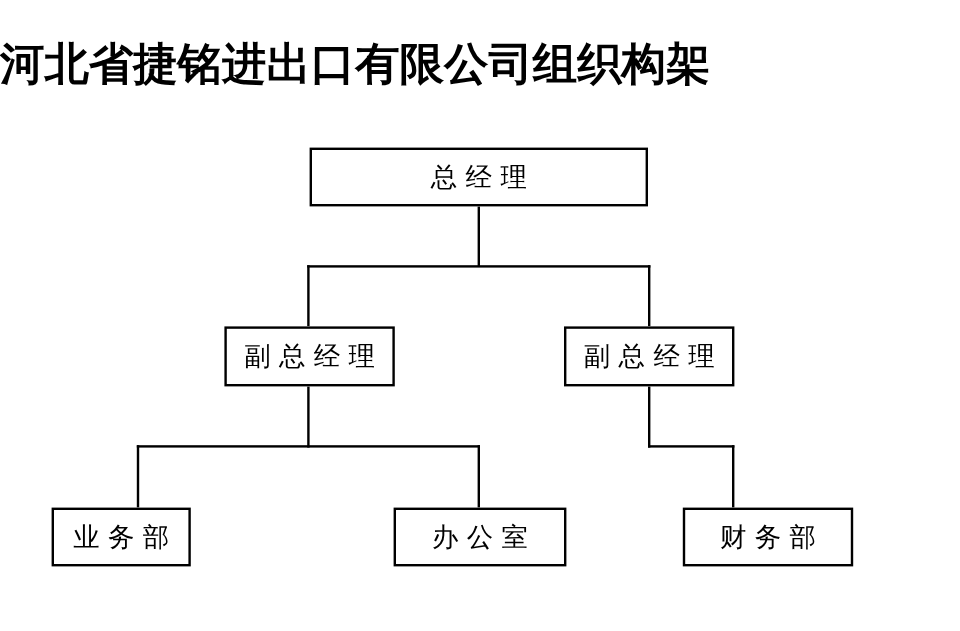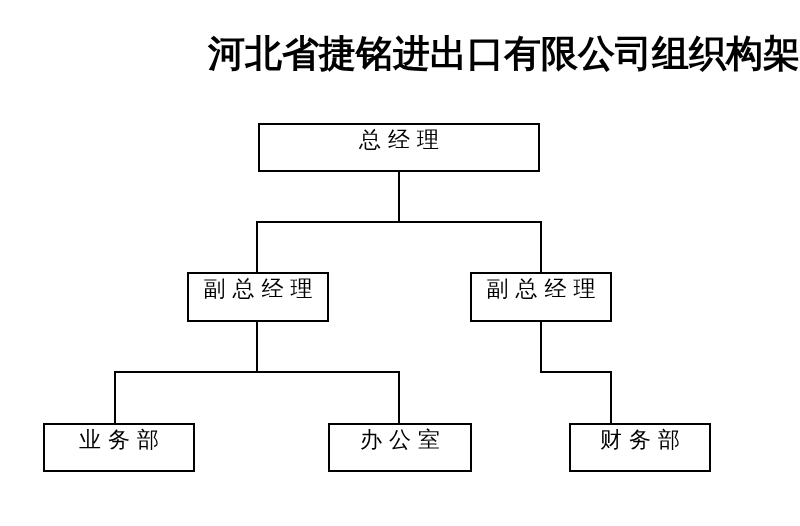--- a/index.html
+++ b/index.html
@@ -14,45 +14,46 @@
     background: #ffffff;
     overflow: hidden;
     font-family: "DejaVu Serif", "Liberation Serif", serif;
     color: #000000;
   }
   .chart-title {
     position: absolute;
     left: 0;
     top: 33px;
     width: 800px;
-    text-align: right;
+    text-align: left;
     font-size: 37px;
     font-weight: bold;
     letter-spacing: 0px;
     line-height: 40px;
     white-space: nowrap;
   }
   .node {
     position: absolute;
     border: 2px solid #000000;
     background: #ffffff;
     box-sizing: border-box;
     display: flex;
+    align-items: center;
     justify-content: center;
   }
   .node .label {
     font-size: 22px;
     letter-spacing: 7px;
     padding-left: 7px; 
     white-space: nowrap;
   }
   .node-root   { left: 258px; top: 123px; width: 282px; height: 49px; }
   .node-dep-l  { left: 187px; top: 272px; width: 142px; height: 50px; }
   .node-dep-r  { left: 470px; top: 272px; width: 142px; height: 50px; }
-  .node-biz    { left:  43px; top: 423px; width: 152px; height: 49px; }
+  .node-biz    { left:  43px; top: 423px; width: 116px; height: 49px; }
   .node-office { left: 328px; top: 423px; width: 144px; height: 49px; }
   .node-fin    { left: 569px; top: 423px; width: 142px; height: 49px; }
 
   .line {
     position: absolute;
     background: #000000;
   }
   
   .l-root-down   { left: 398px; top: 172px; width: 2px;   height: 50px; }
   .l-dep-h       { left: 256px; top: 221px; width: 286px; height: 2px;  }

